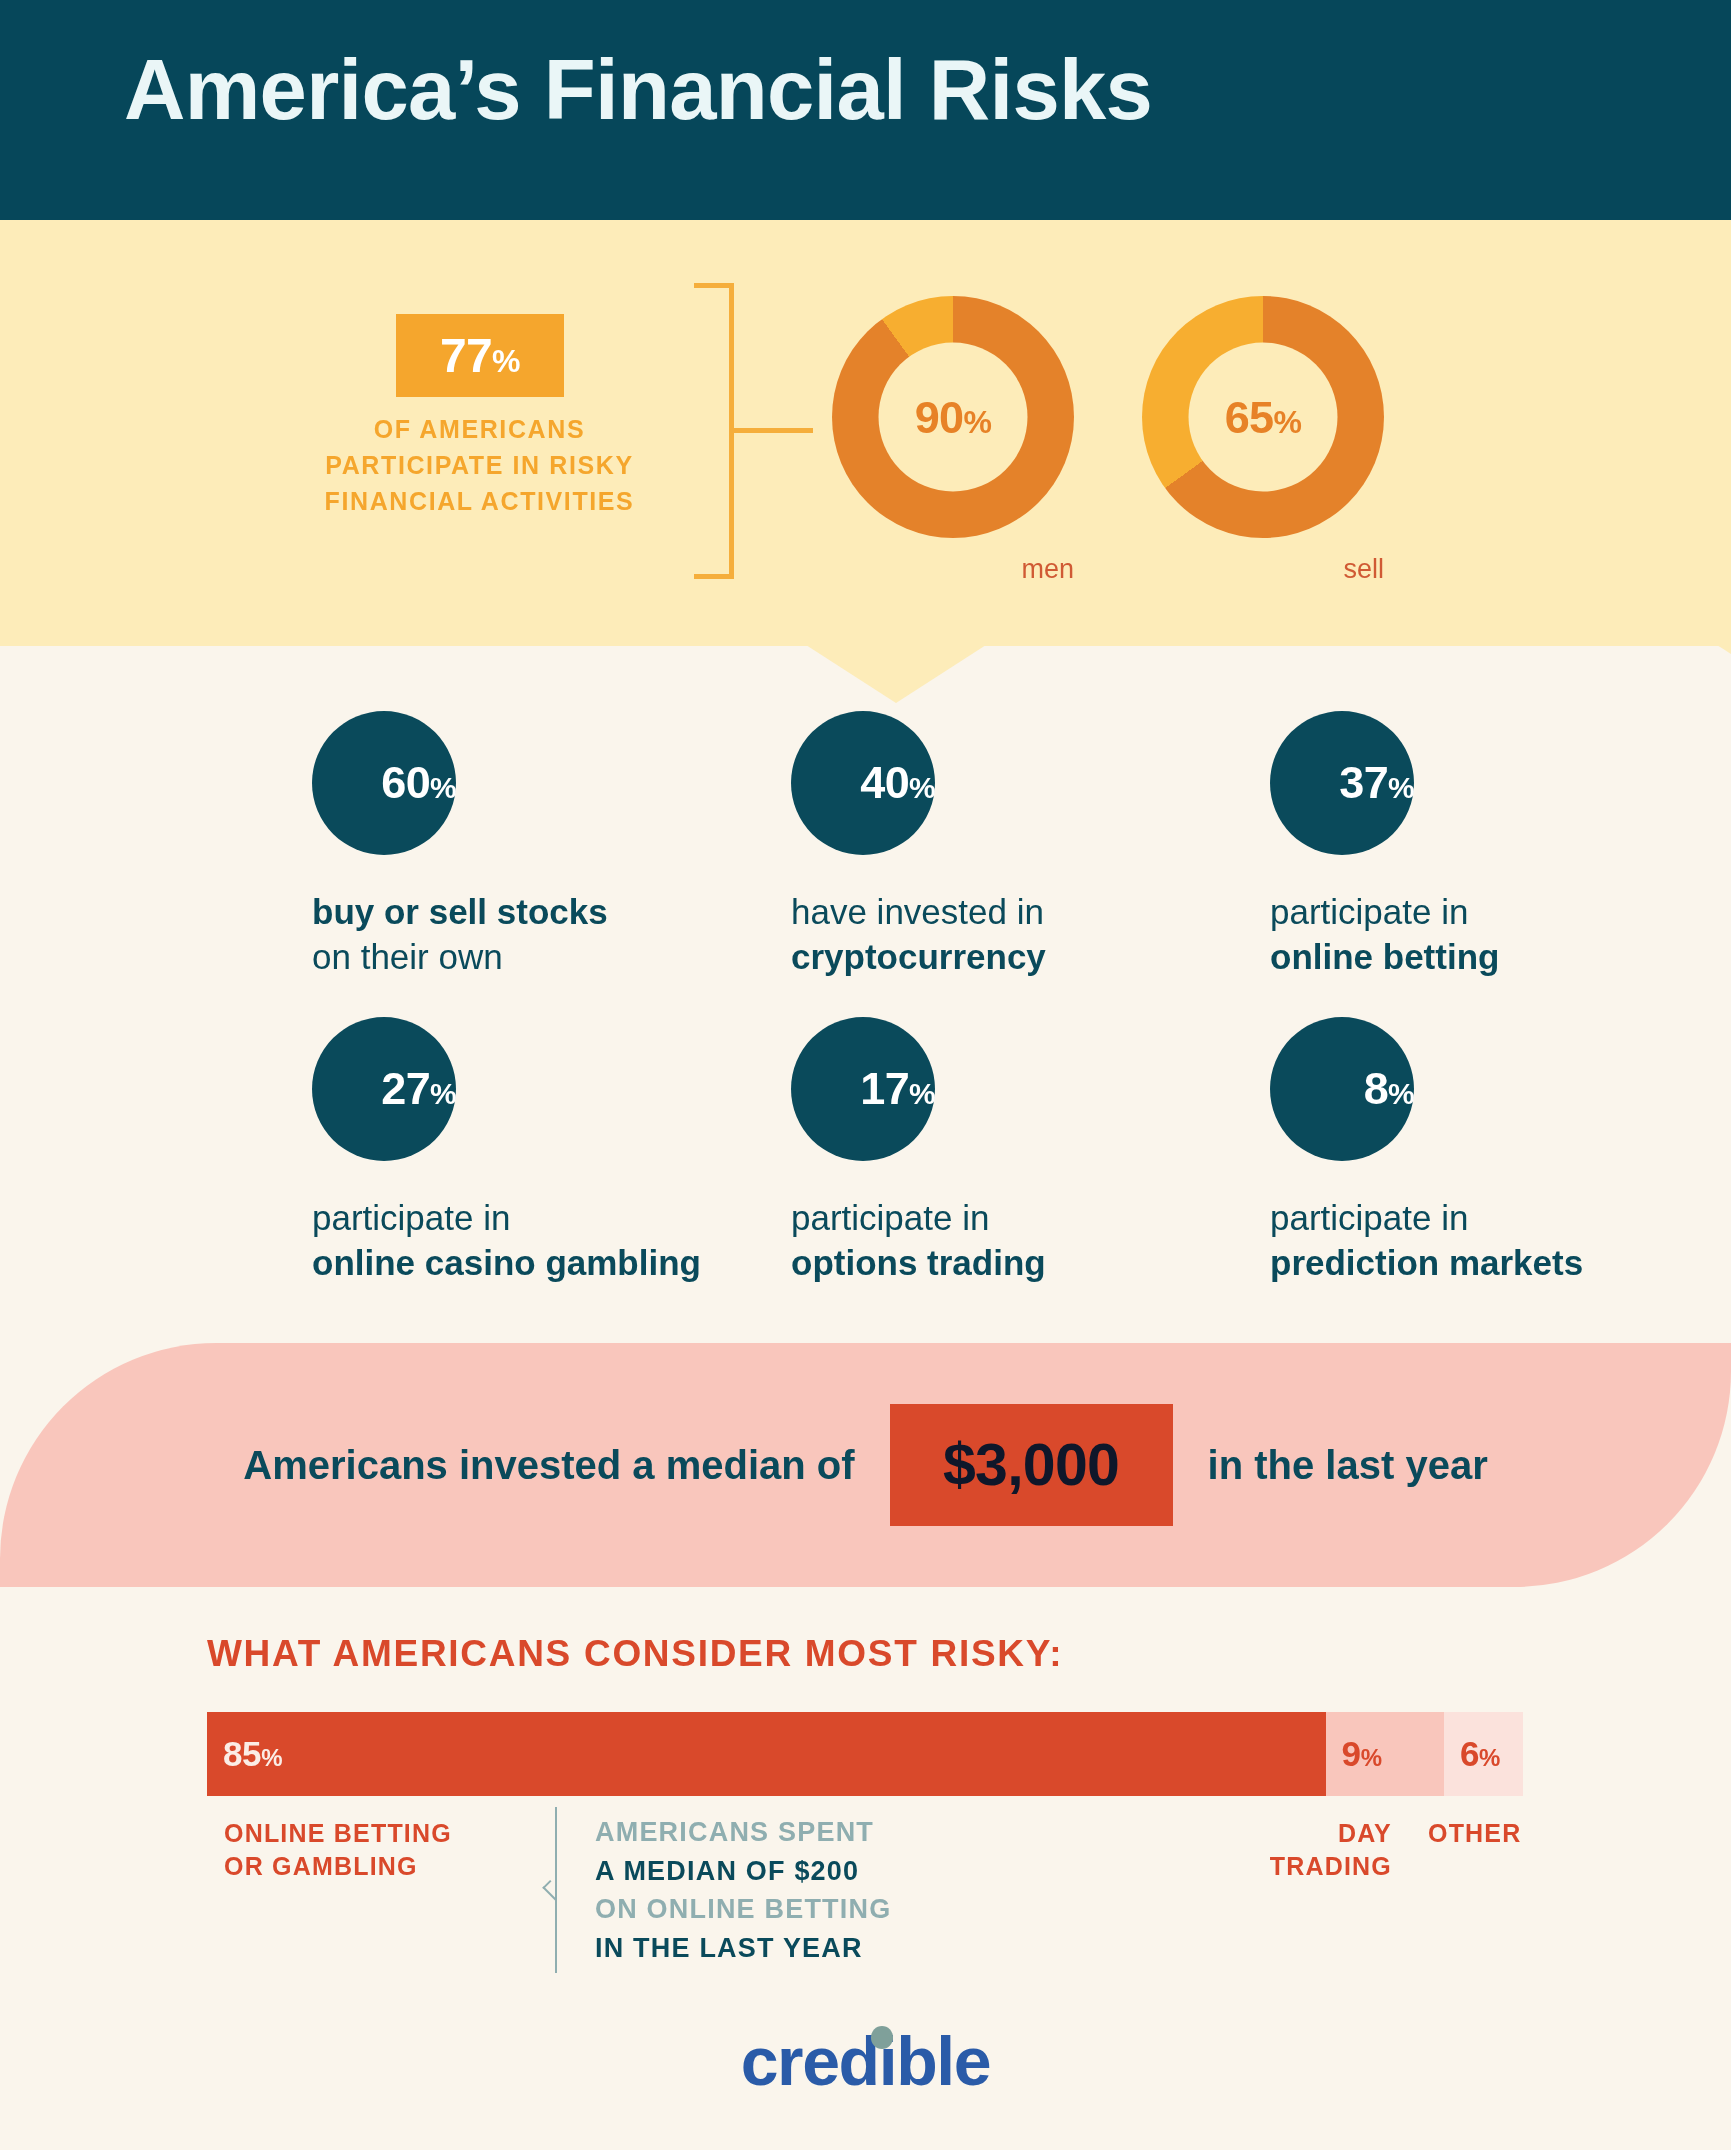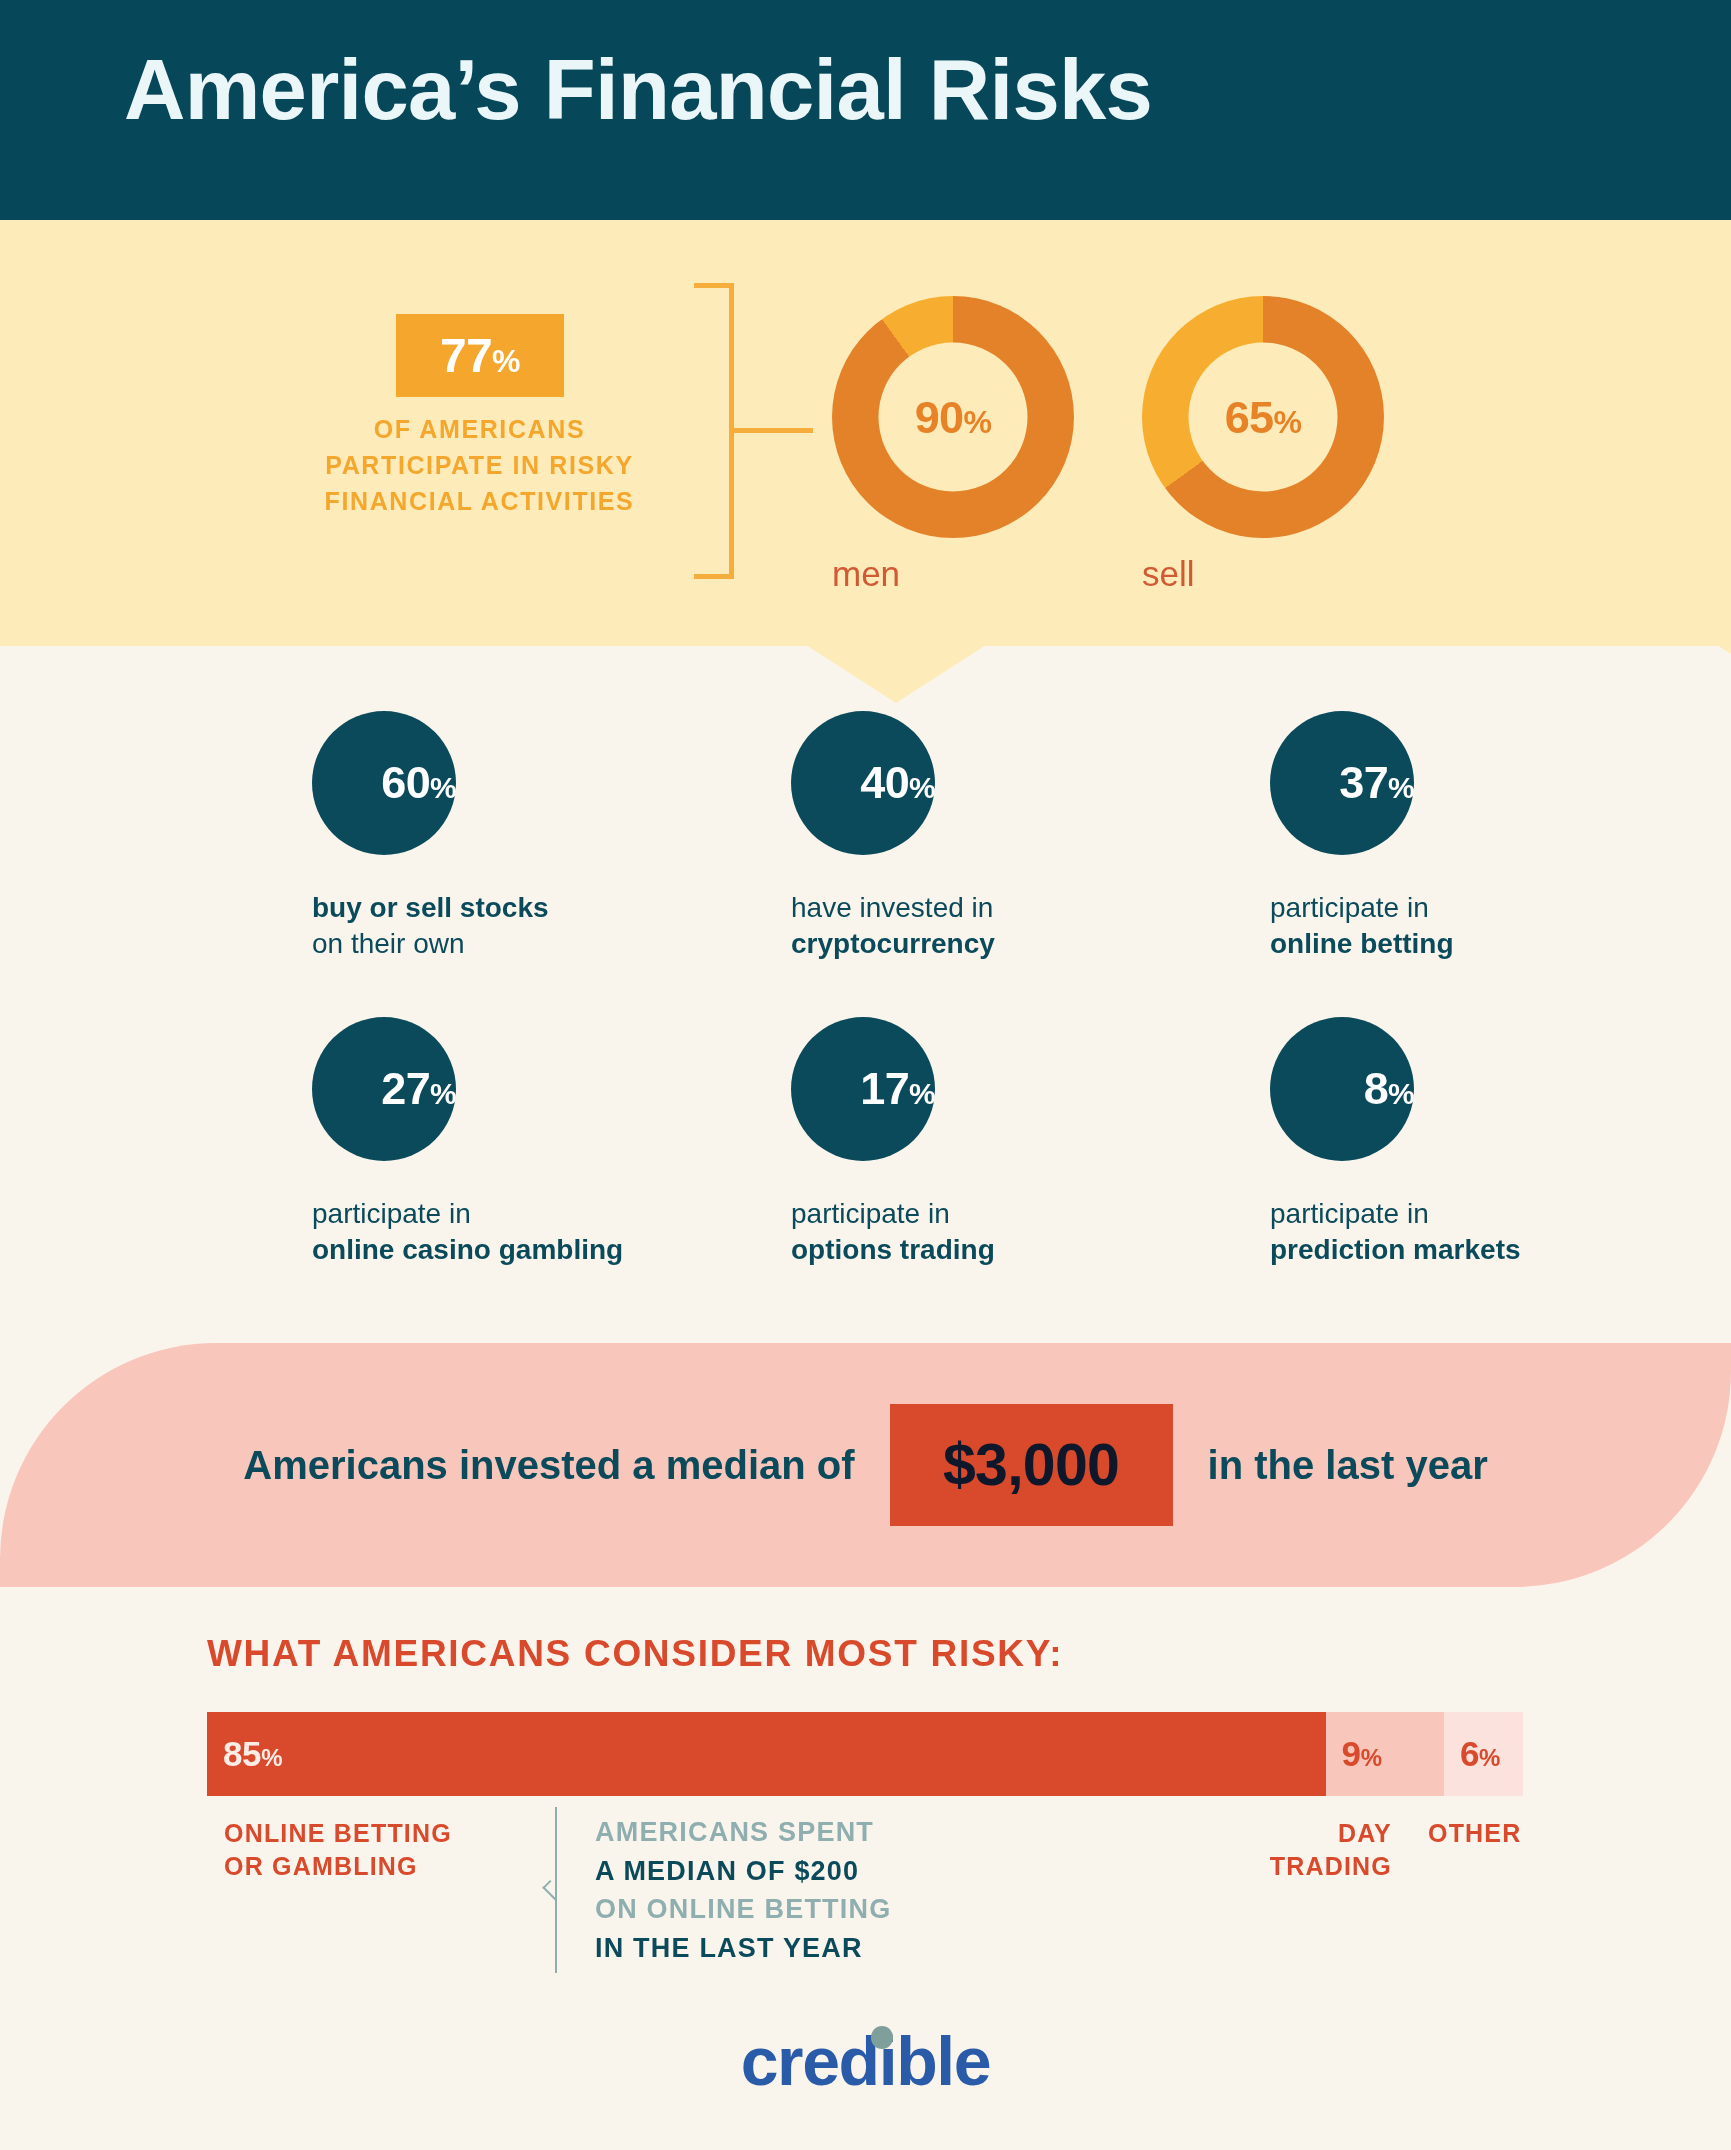--- a/index.html
+++ b/index.html
@@ -78,36 +78,36 @@
   .donut .hole{
     position:absolute;left:50%;top:50%;transform:translate(-50%,-50%);
     width:149px;height:149px;border-radius:50%;background:#FDECB9;
     display:flex;align-items:center;justify-content:center;
   }
   .donut .hole .val{
     font-size:45px;font-weight:700;color:#E78227;letter-spacing:-0.7px;
   }
   .donut .hole .val .sm{font-size:32px;}
   .donut-label{
-    margin-top:16px;text-align:left;width:242px;
-    font-size:35px;color:#D05A34;font-weight:400;
+    margin-top:16px;text-align:right;width:242px;
+    font-size:27px;color:#D05A34;font-weight:400;
   }
 
   
   .stat{position:absolute;text-align:center;}
   .stat .bubble-circle{
     width:144px;height:144px;border-radius:50%;background:#0A4A5B;
     margin:0 auto;display:flex;align-items:center;justify-content:flex-end;
   }
   .stat .bubble-circle .v{
     font-size:45px;font-weight:700;color:#FFFFFF;letter-spacing:-0.7px;
   }
   .stat .bubble-circle .v .sm{font-size:30px;}
   .stat .cap{
-    margin-top:35px;color:#0A4A5B;font-size:28px;line-height:1.28;
+    margin-top:35px;color:#0A4A5B;font-size:35px;line-height:1.28;
     white-space:nowrap;
   }
   .stat .cap .b{font-weight:700;}
 
   
   .pinkband{
     position:absolute;left:0;top:1343px;width:1731px;height:244px;
     background:#F9C6BC;
     border-top-left-radius:216px;
     border-bottom-right-radius:216px;

